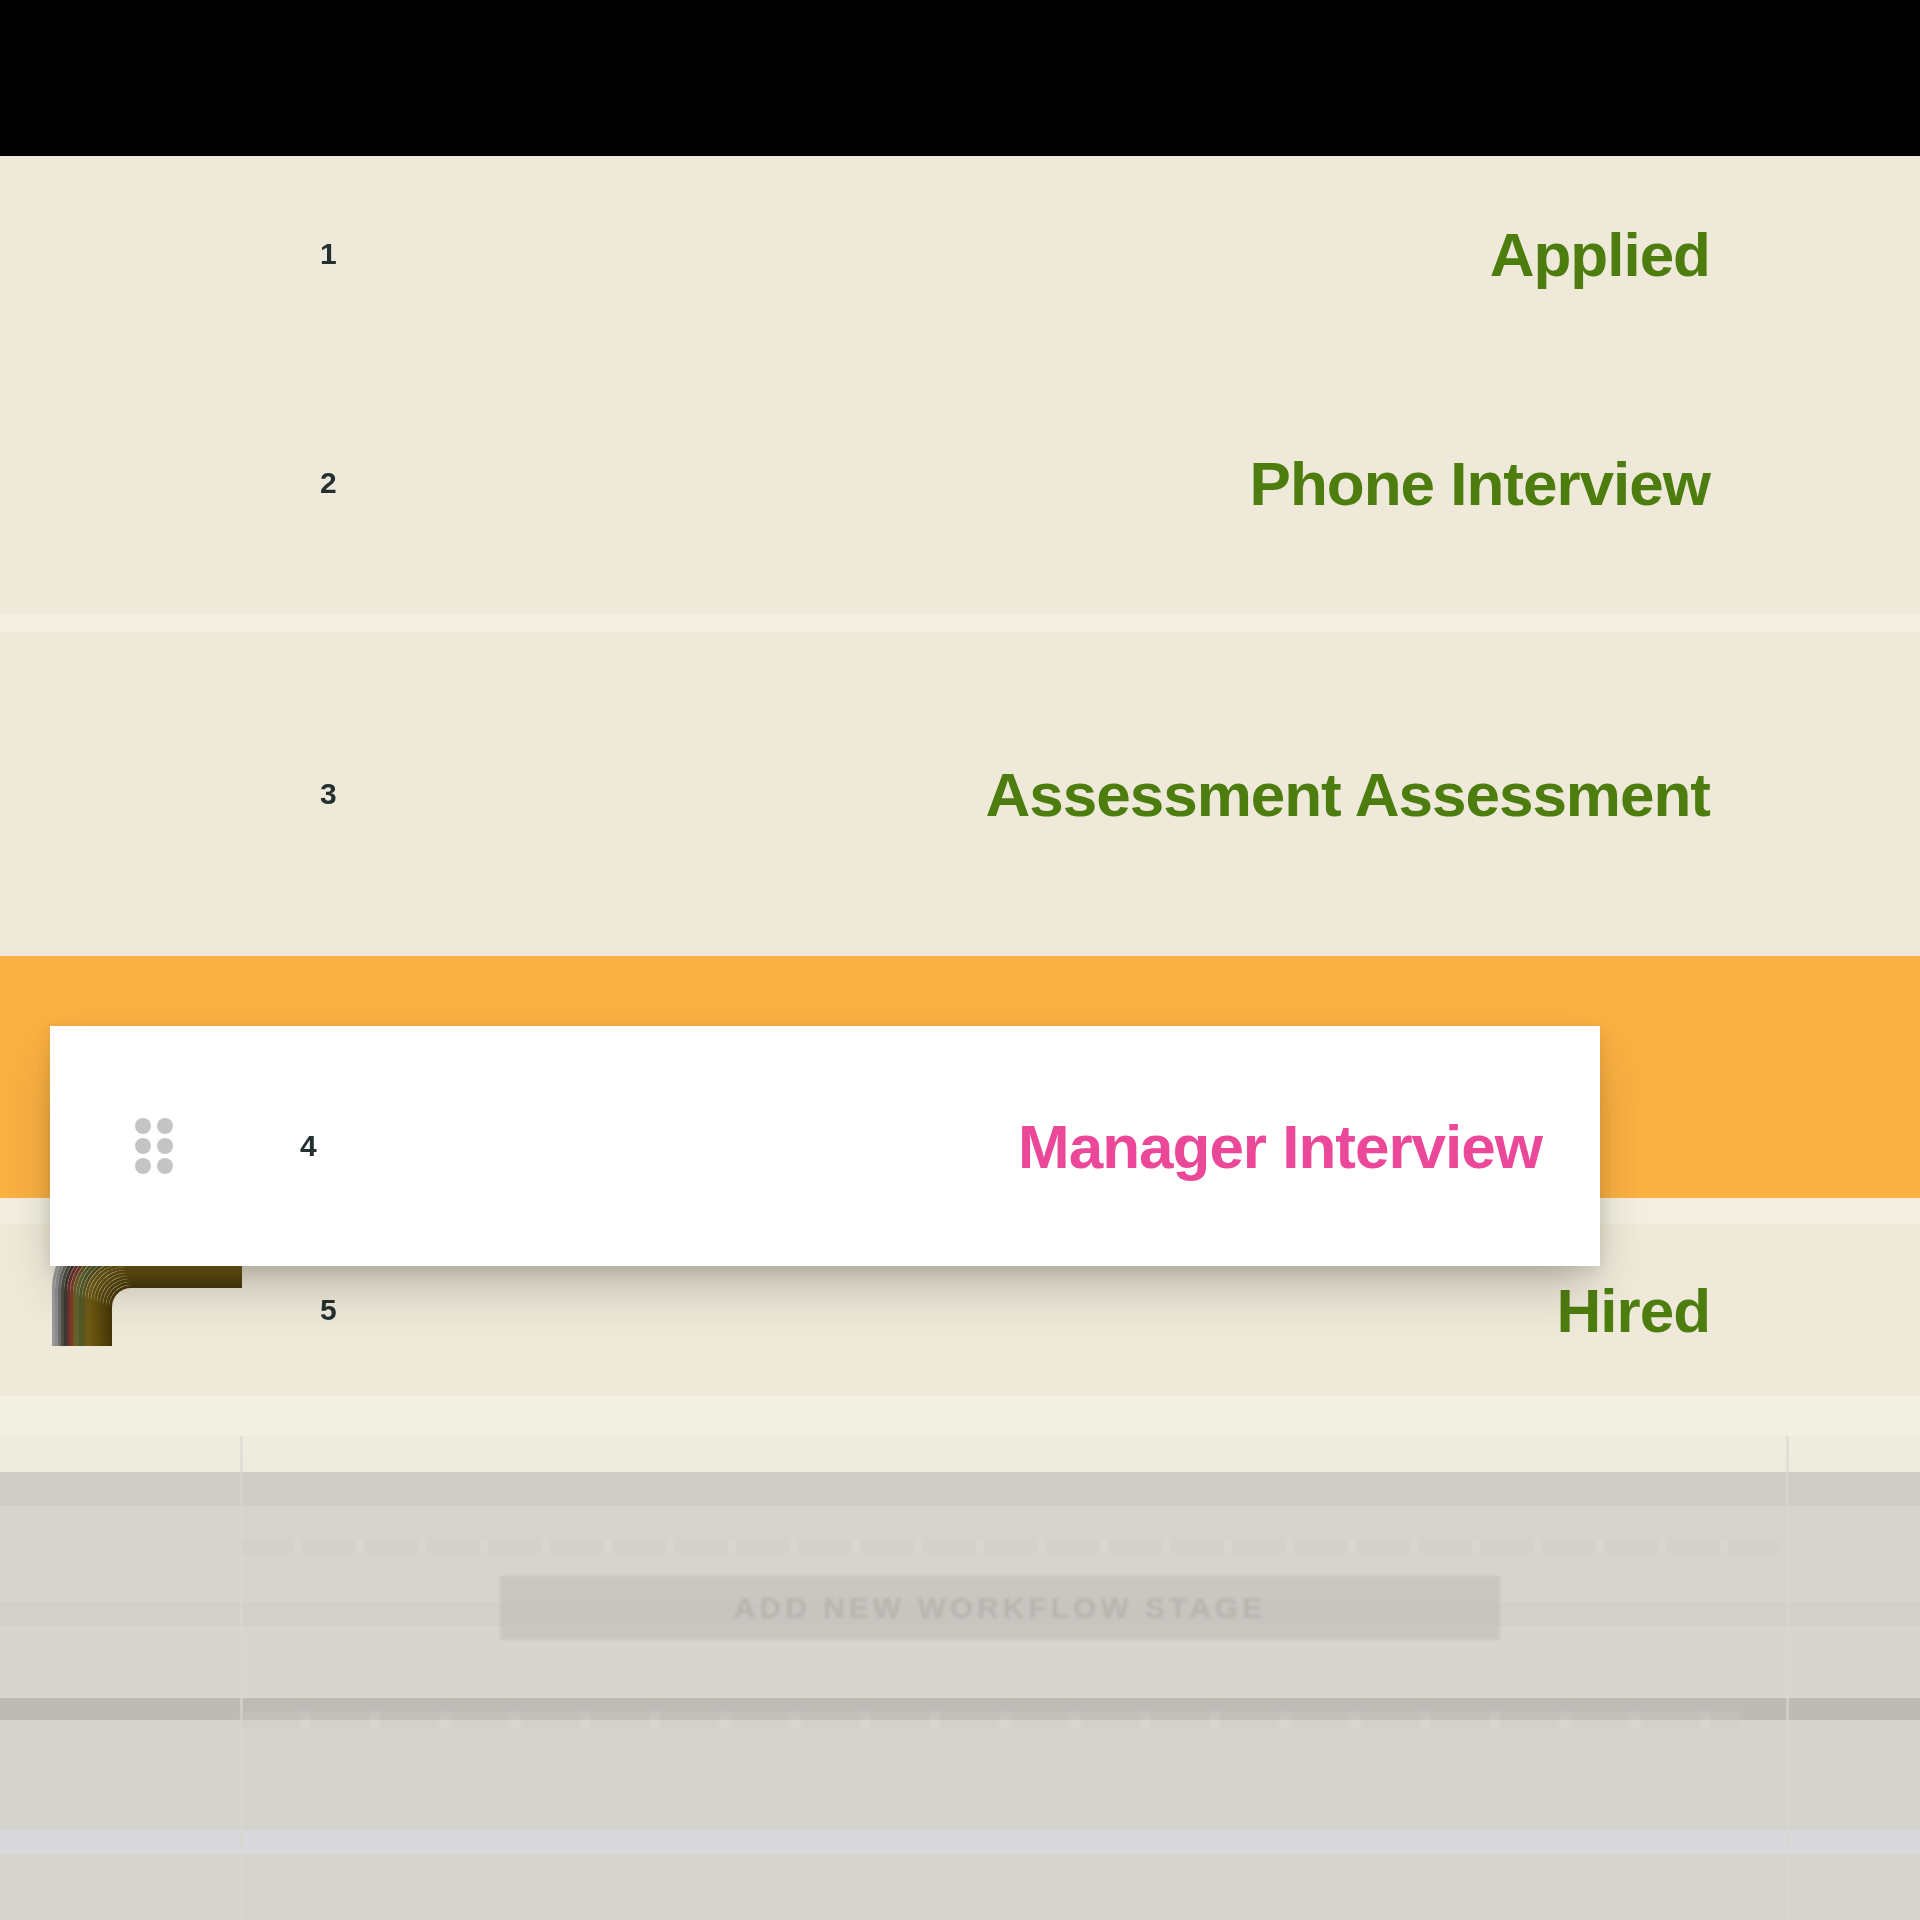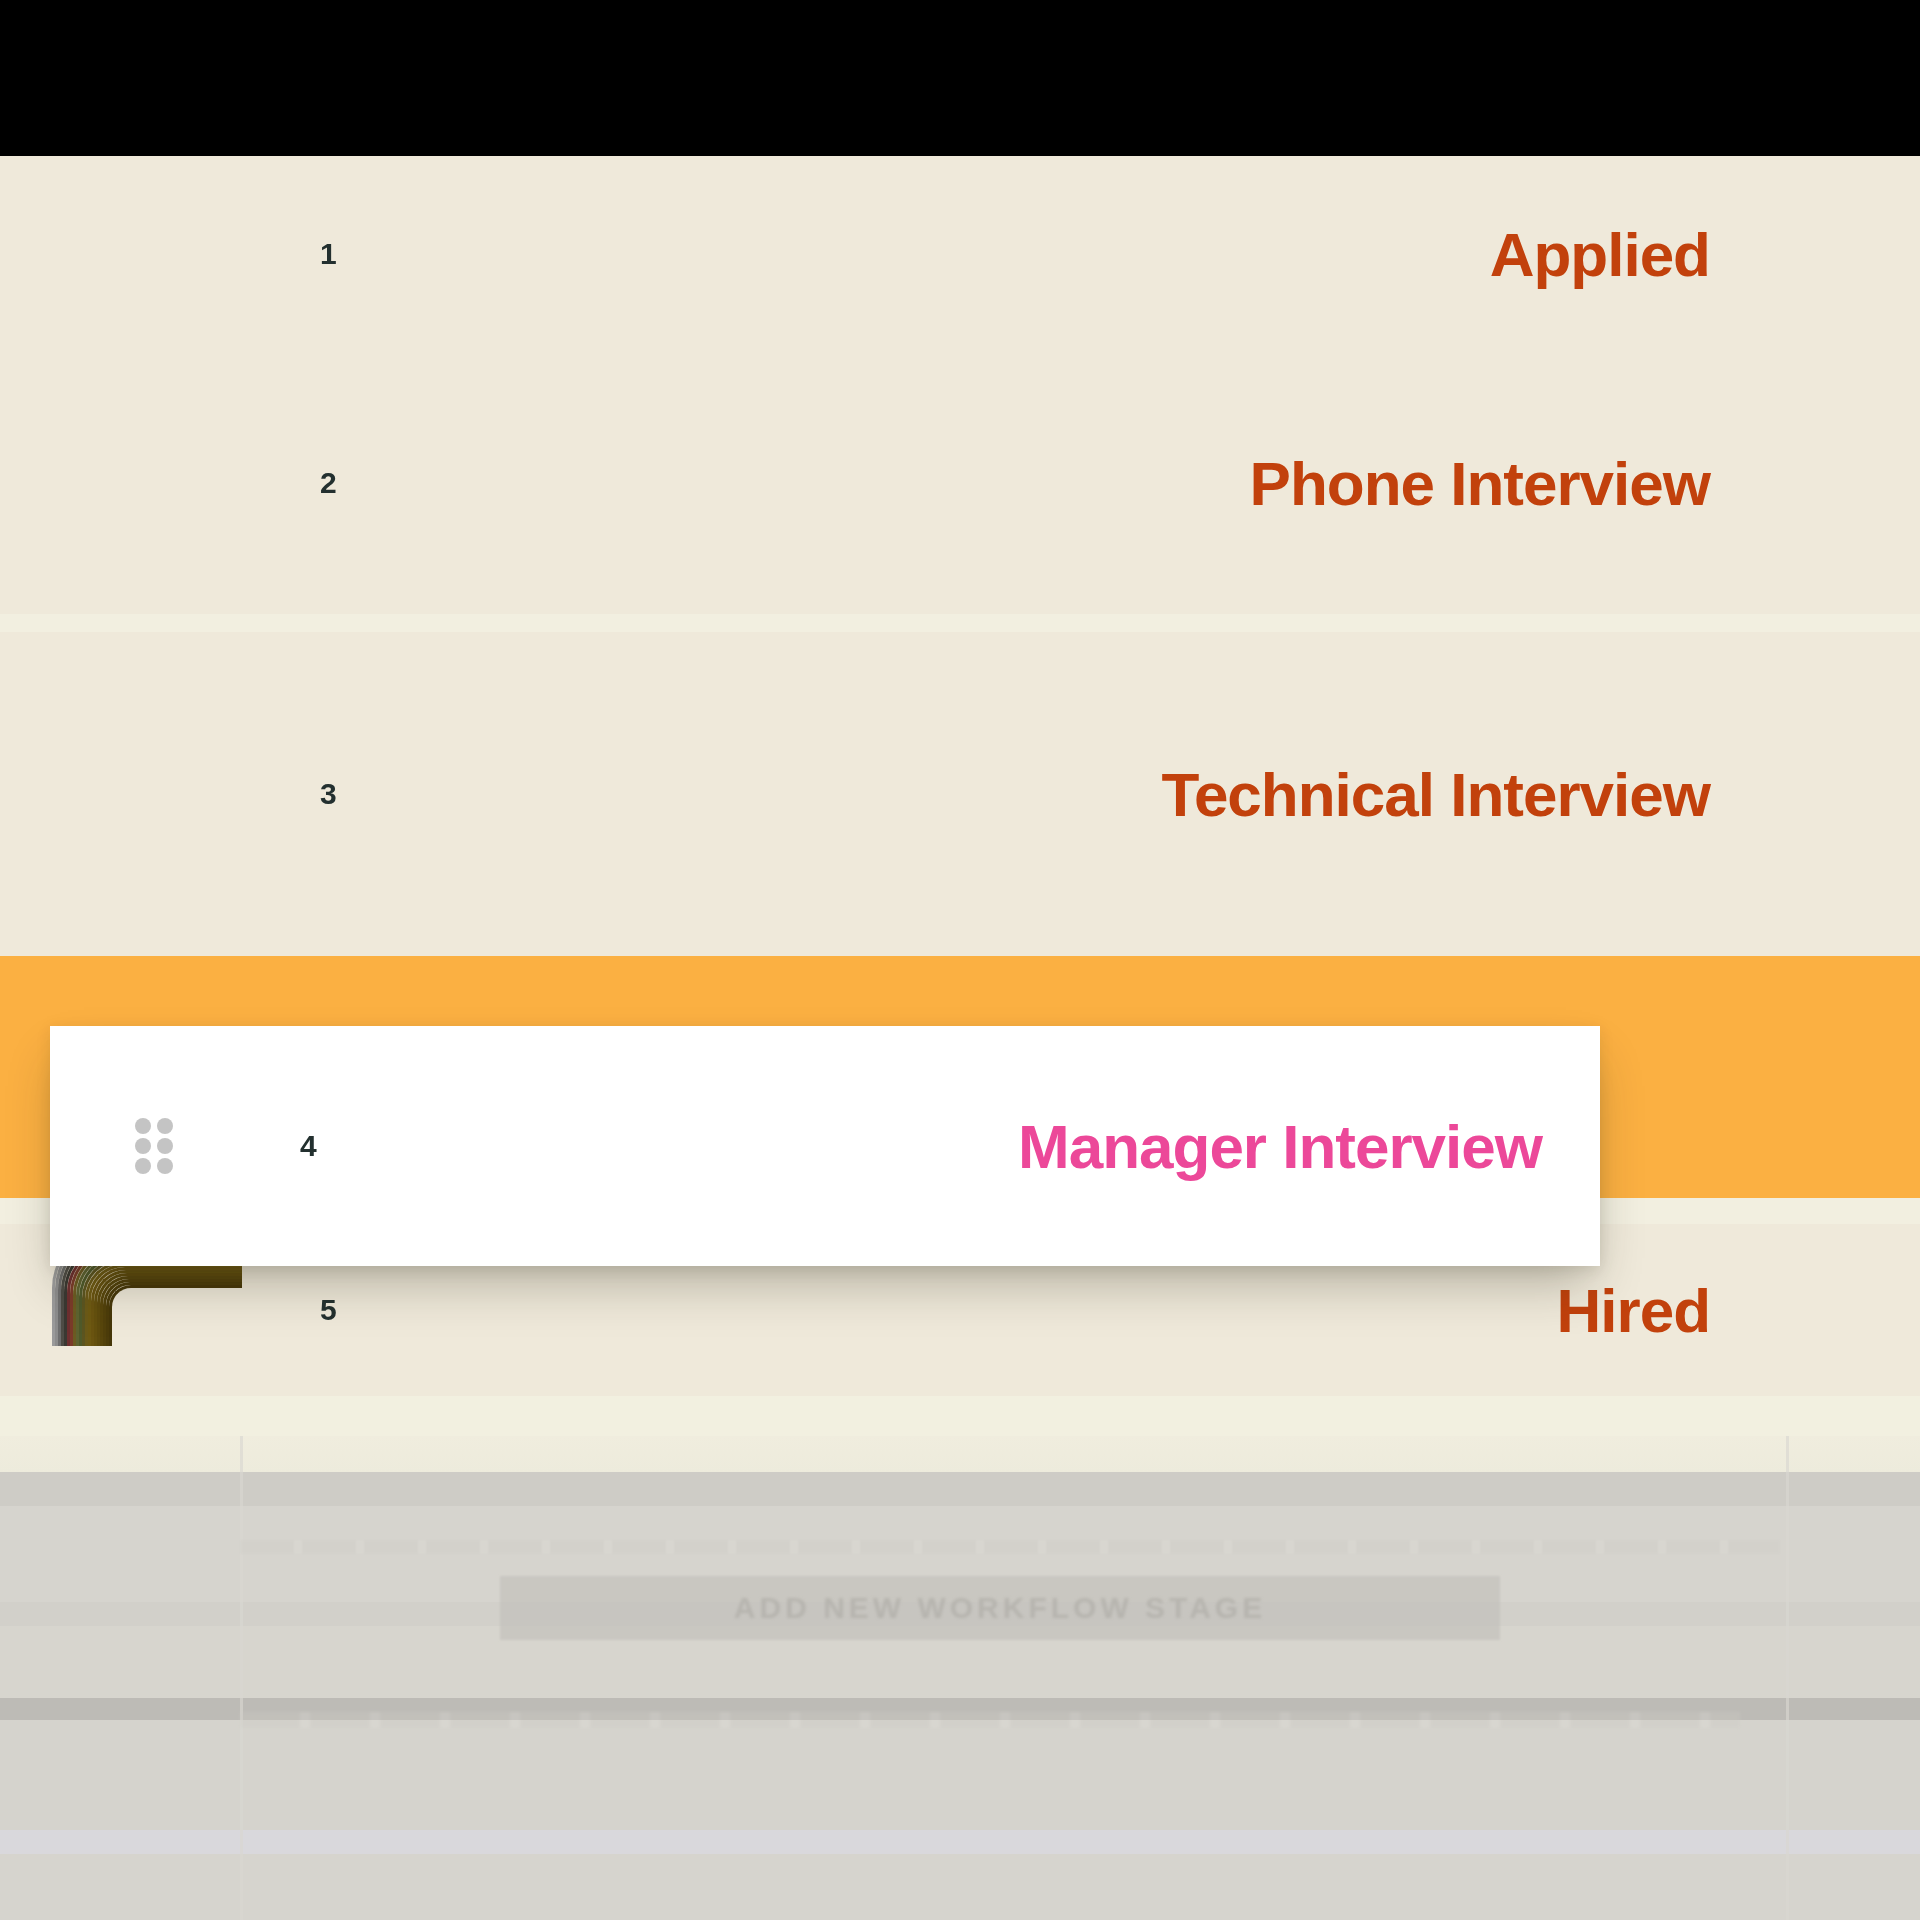--- a/index.html
+++ b/index.html
@@ -26,21 +26,21 @@
 
   .row{position:absolute;left:0;width:1920px;background:#EFE9DA;}
   .row.sep{background:#F2EFE0;}
   .row.highlight{background:#FBB042;}
   .row .num{
     position:absolute;left:320px;top:50%;transform:translateY(-50%);
     font-size:30px;font-weight:700;color:#23302F;letter-spacing:.5px;
   }
   .row .stage-name{
     position:absolute;right:210px;top:50%;transform:translateY(-50%);
-    font-size:62px;font-weight:700;color:#c2410c;letter-spacing:-1px;
+    font-size:62px;font-weight:700;color:#4d7c0f;letter-spacing:-1px;
     white-space:nowrap;
   }
 
   
   #row-1{top:0px;height:196px;}
   #row-2{top:196px;height:262px;}
   #row-gap-2{top:458px;height:18px;}
   #row-3{top:476px;height:324px;}
   #row-4{top:800px;height:242px;}
   #row-gap-4{top:1042px;height:26px;}
@@ -136,21 +136,21 @@
 
     <div class="row" id="row-2">
       <span class="num">2</span>
       <span class="stage-name">Phone Interview</span>
     </div>
 
     <div class="row sep" id="row-gap-2"></div>
 
     <div class="row" id="row-3">
       <span class="num">3</span>
-      <span class="stage-name">Technical Interview</span>
+      <span class="stage-name">Assessment Assessment</span>
     </div>
 
     <div class="row highlight" id="row-4"></div>
 
     <div class="row sep" id="row-gap-4"></div>
 
     <div class="row" id="row-5">
       <span class="num">5</span>
       <span class="stage-name">Hired</span>
     </div>

